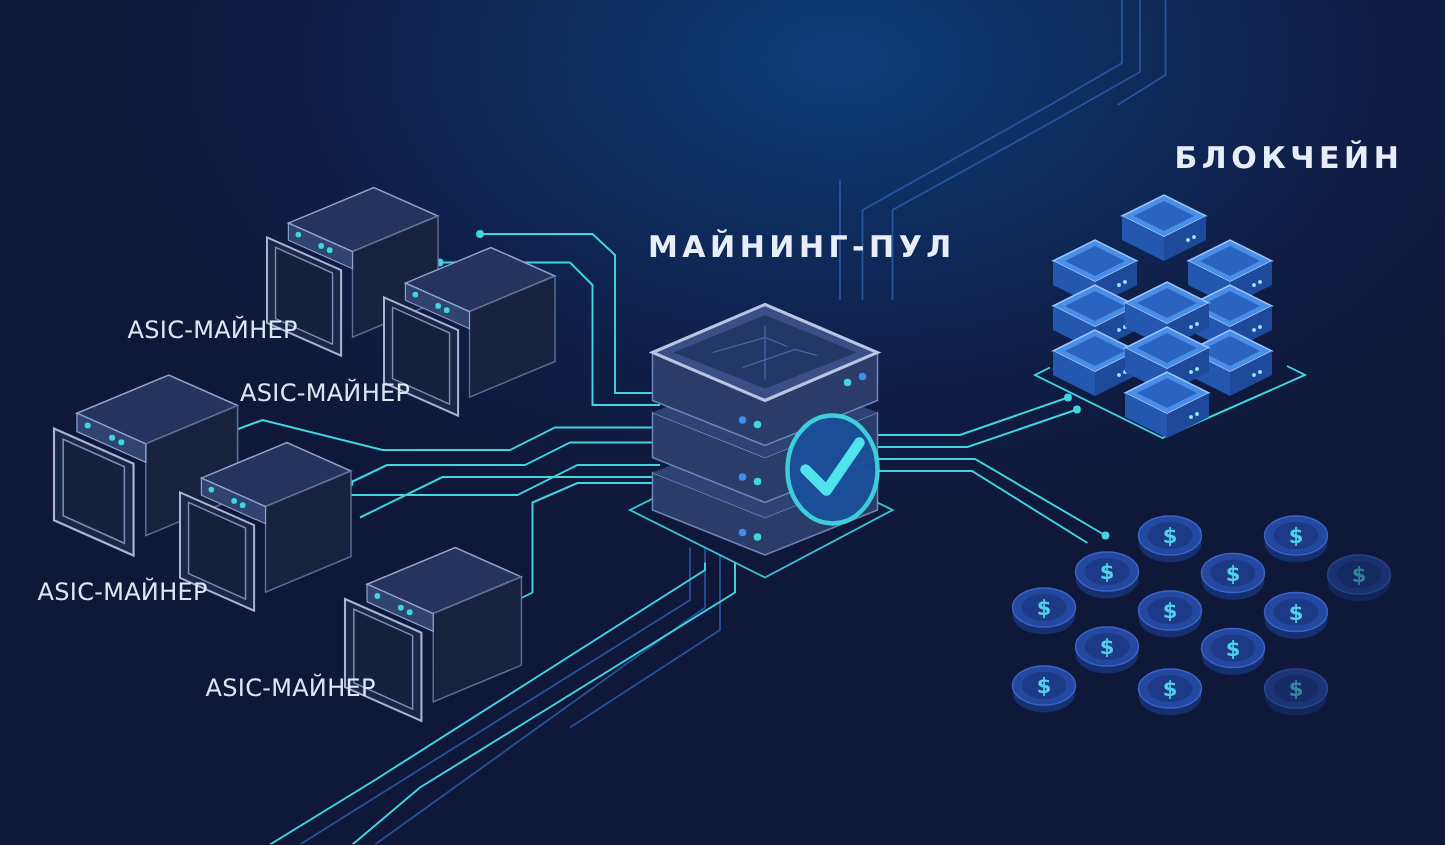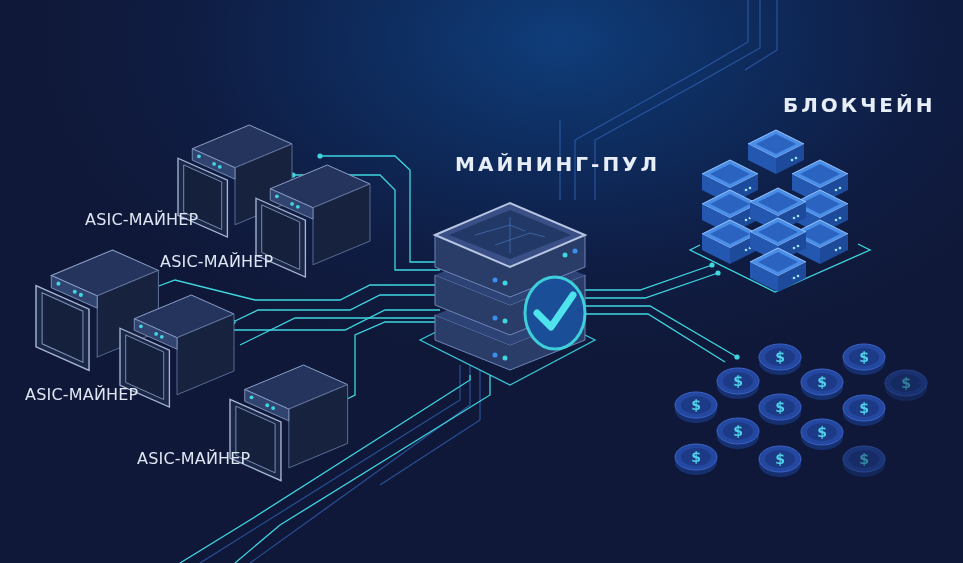--- a/index.html
+++ b/index.html
@@ -171,19 +171,19 @@
     <use href="#coin" x="696" y="405"></use>
     <use href="#coin" x="780" y="407"></use>
     <use href="#coin" x="864" y="408"></use>
     <use href="#coin" x="738" y="431"></use>
     <use href="#coin" x="822" y="432"></use>
     <use href="#coin" x="696" y="457"></use>
     <use href="#coin" x="780" y="459"></use>
     <use href="#coin" x="864" y="459" opacity="0.6"></use>
   </svg>
 
-  <div class="label title" style="left:432px; top:152px;margin-left:23px;">МАЙНИНГ-ПУЛ</div>
+  <div class="label title" style="left:432px; top:152px;">МАЙНИНГ-ПУЛ</div>
   <div class="label title" style="left:737px; top:93px;margin-left:46px;">БЛОКЧЕЙН</div>
   <div class="label small" style="left:85px; top:210px;">ASIC-МАЙНЕР</div>
   <div class="label small" style="left:160px; top:252px;">ASIC-МАЙНЕР</div>
   <div class="label small" style="left:25px; top:385px;">ASIC-МАЙНЕР</div>
   <div class="label small" style="left:137px; top:449px;">ASIC-МАЙНЕР</div>
 </div>
 
 </body></html>

